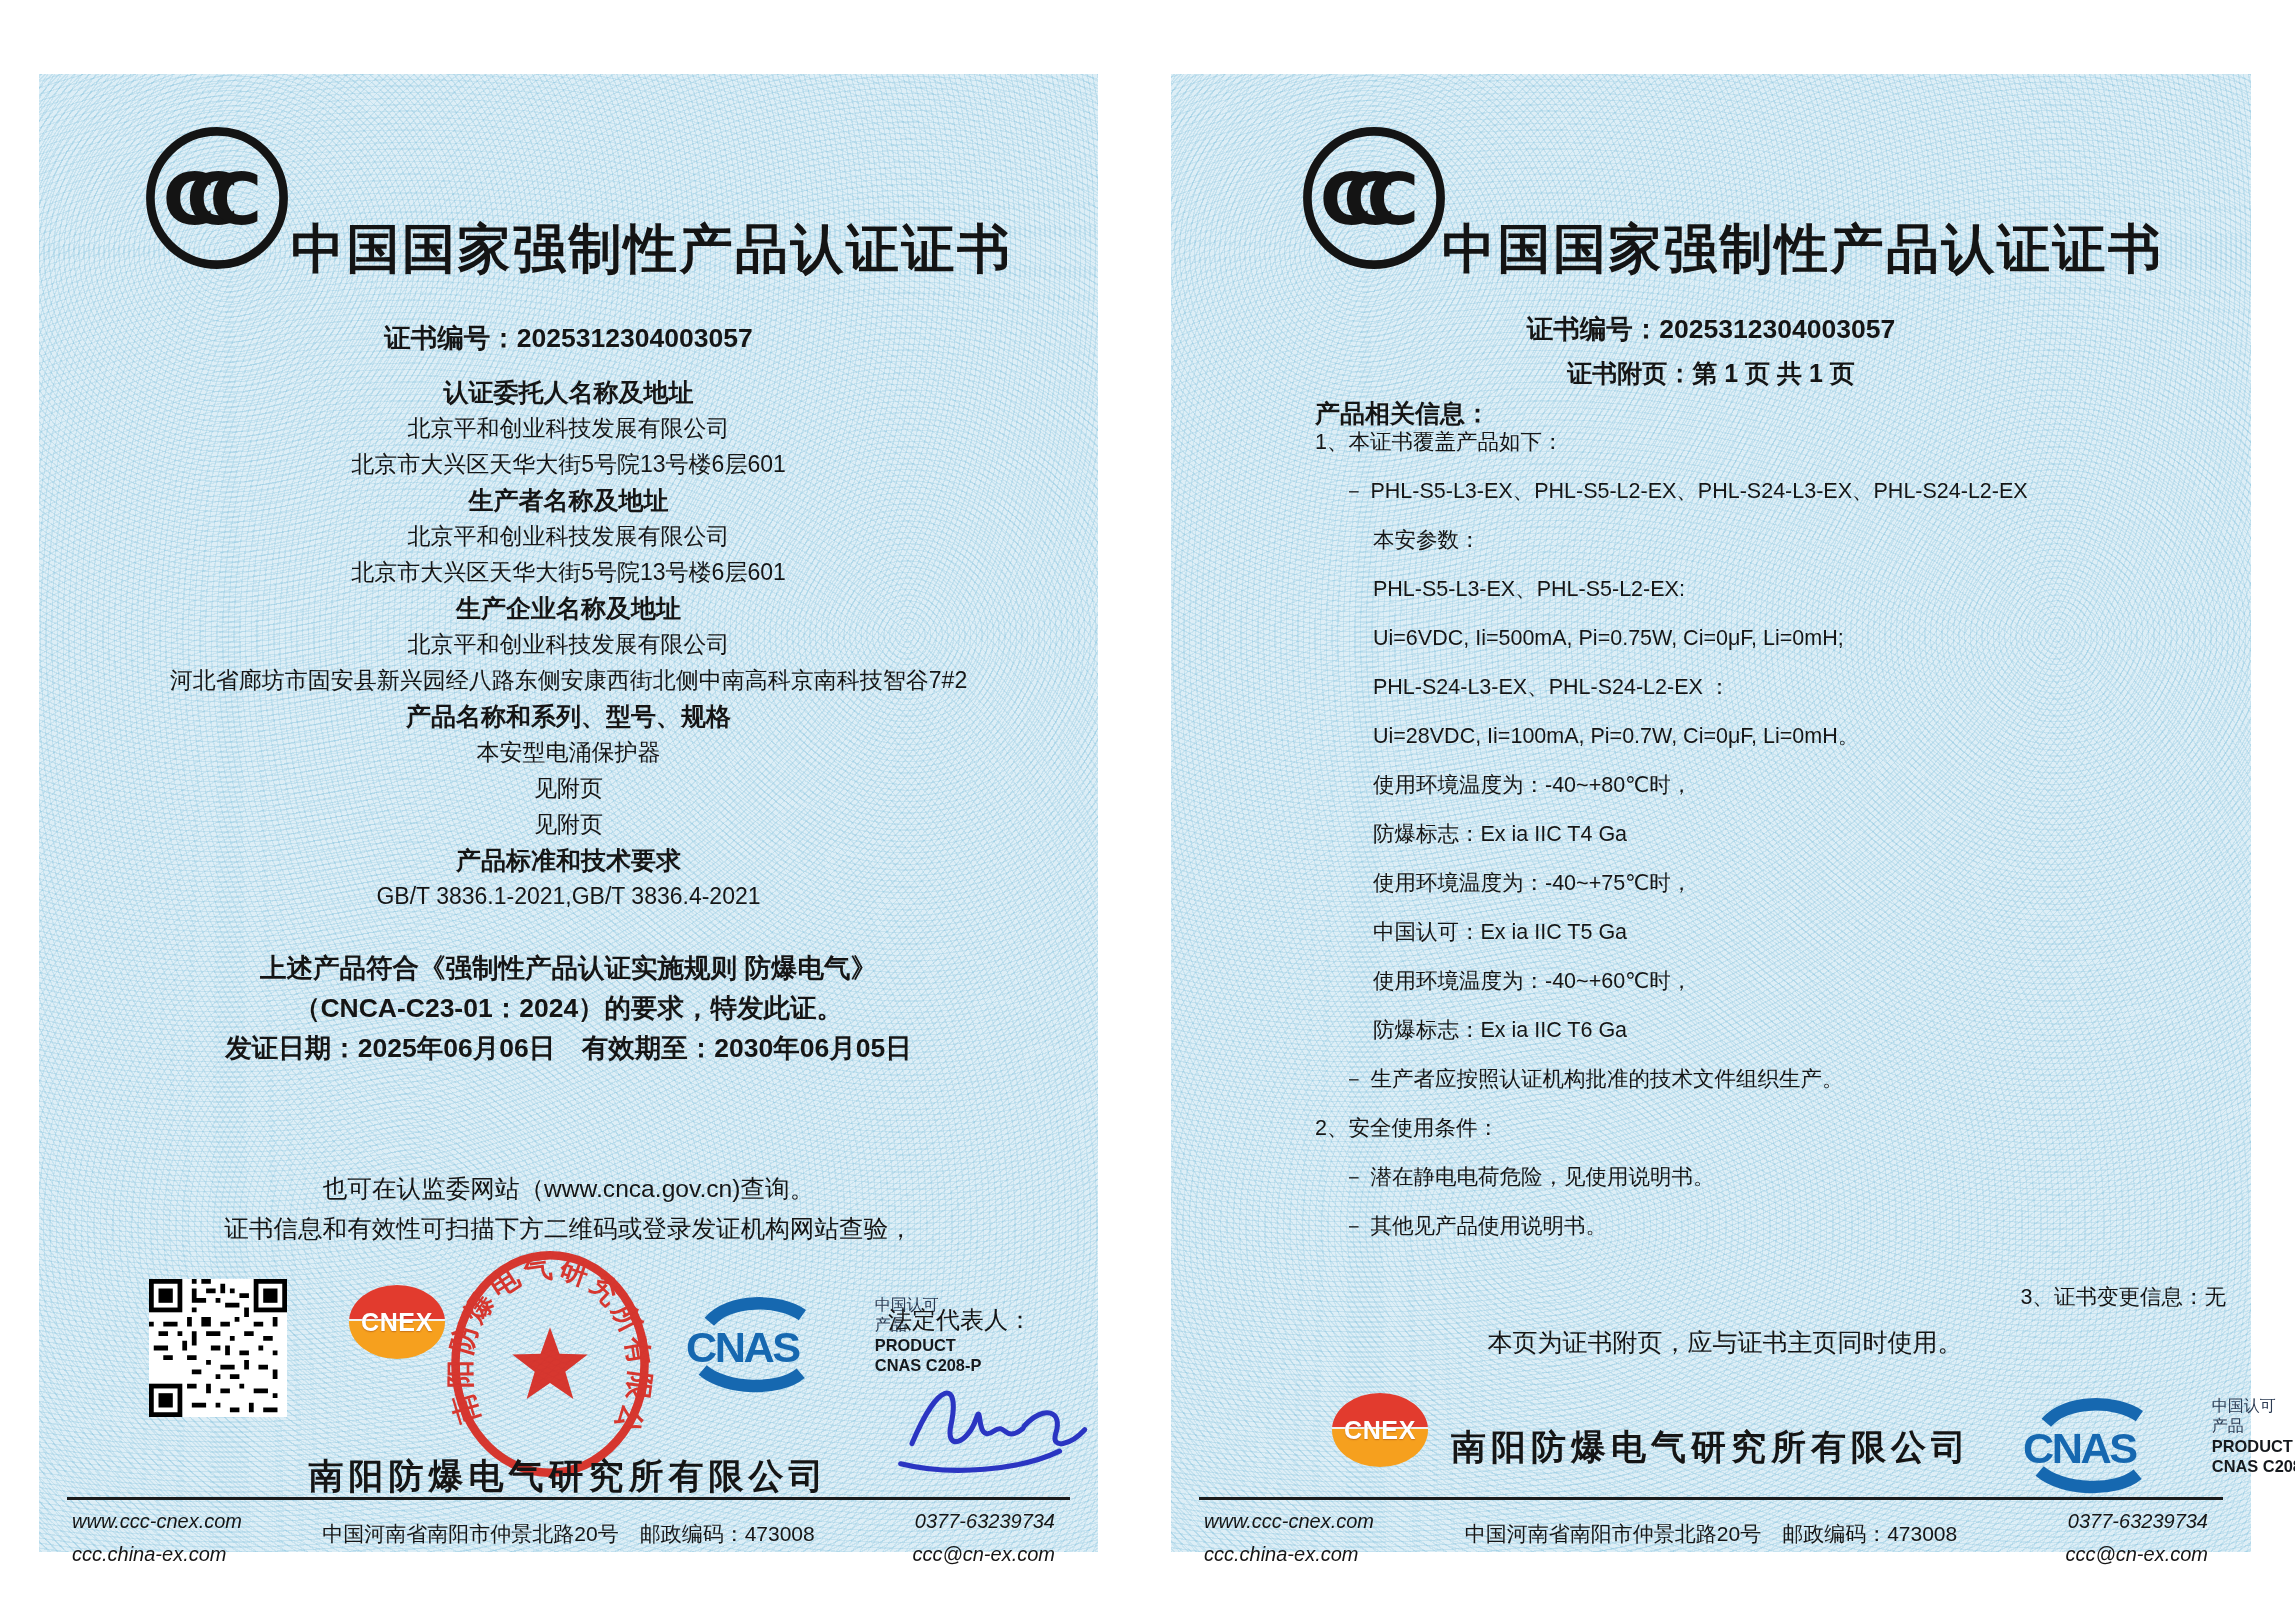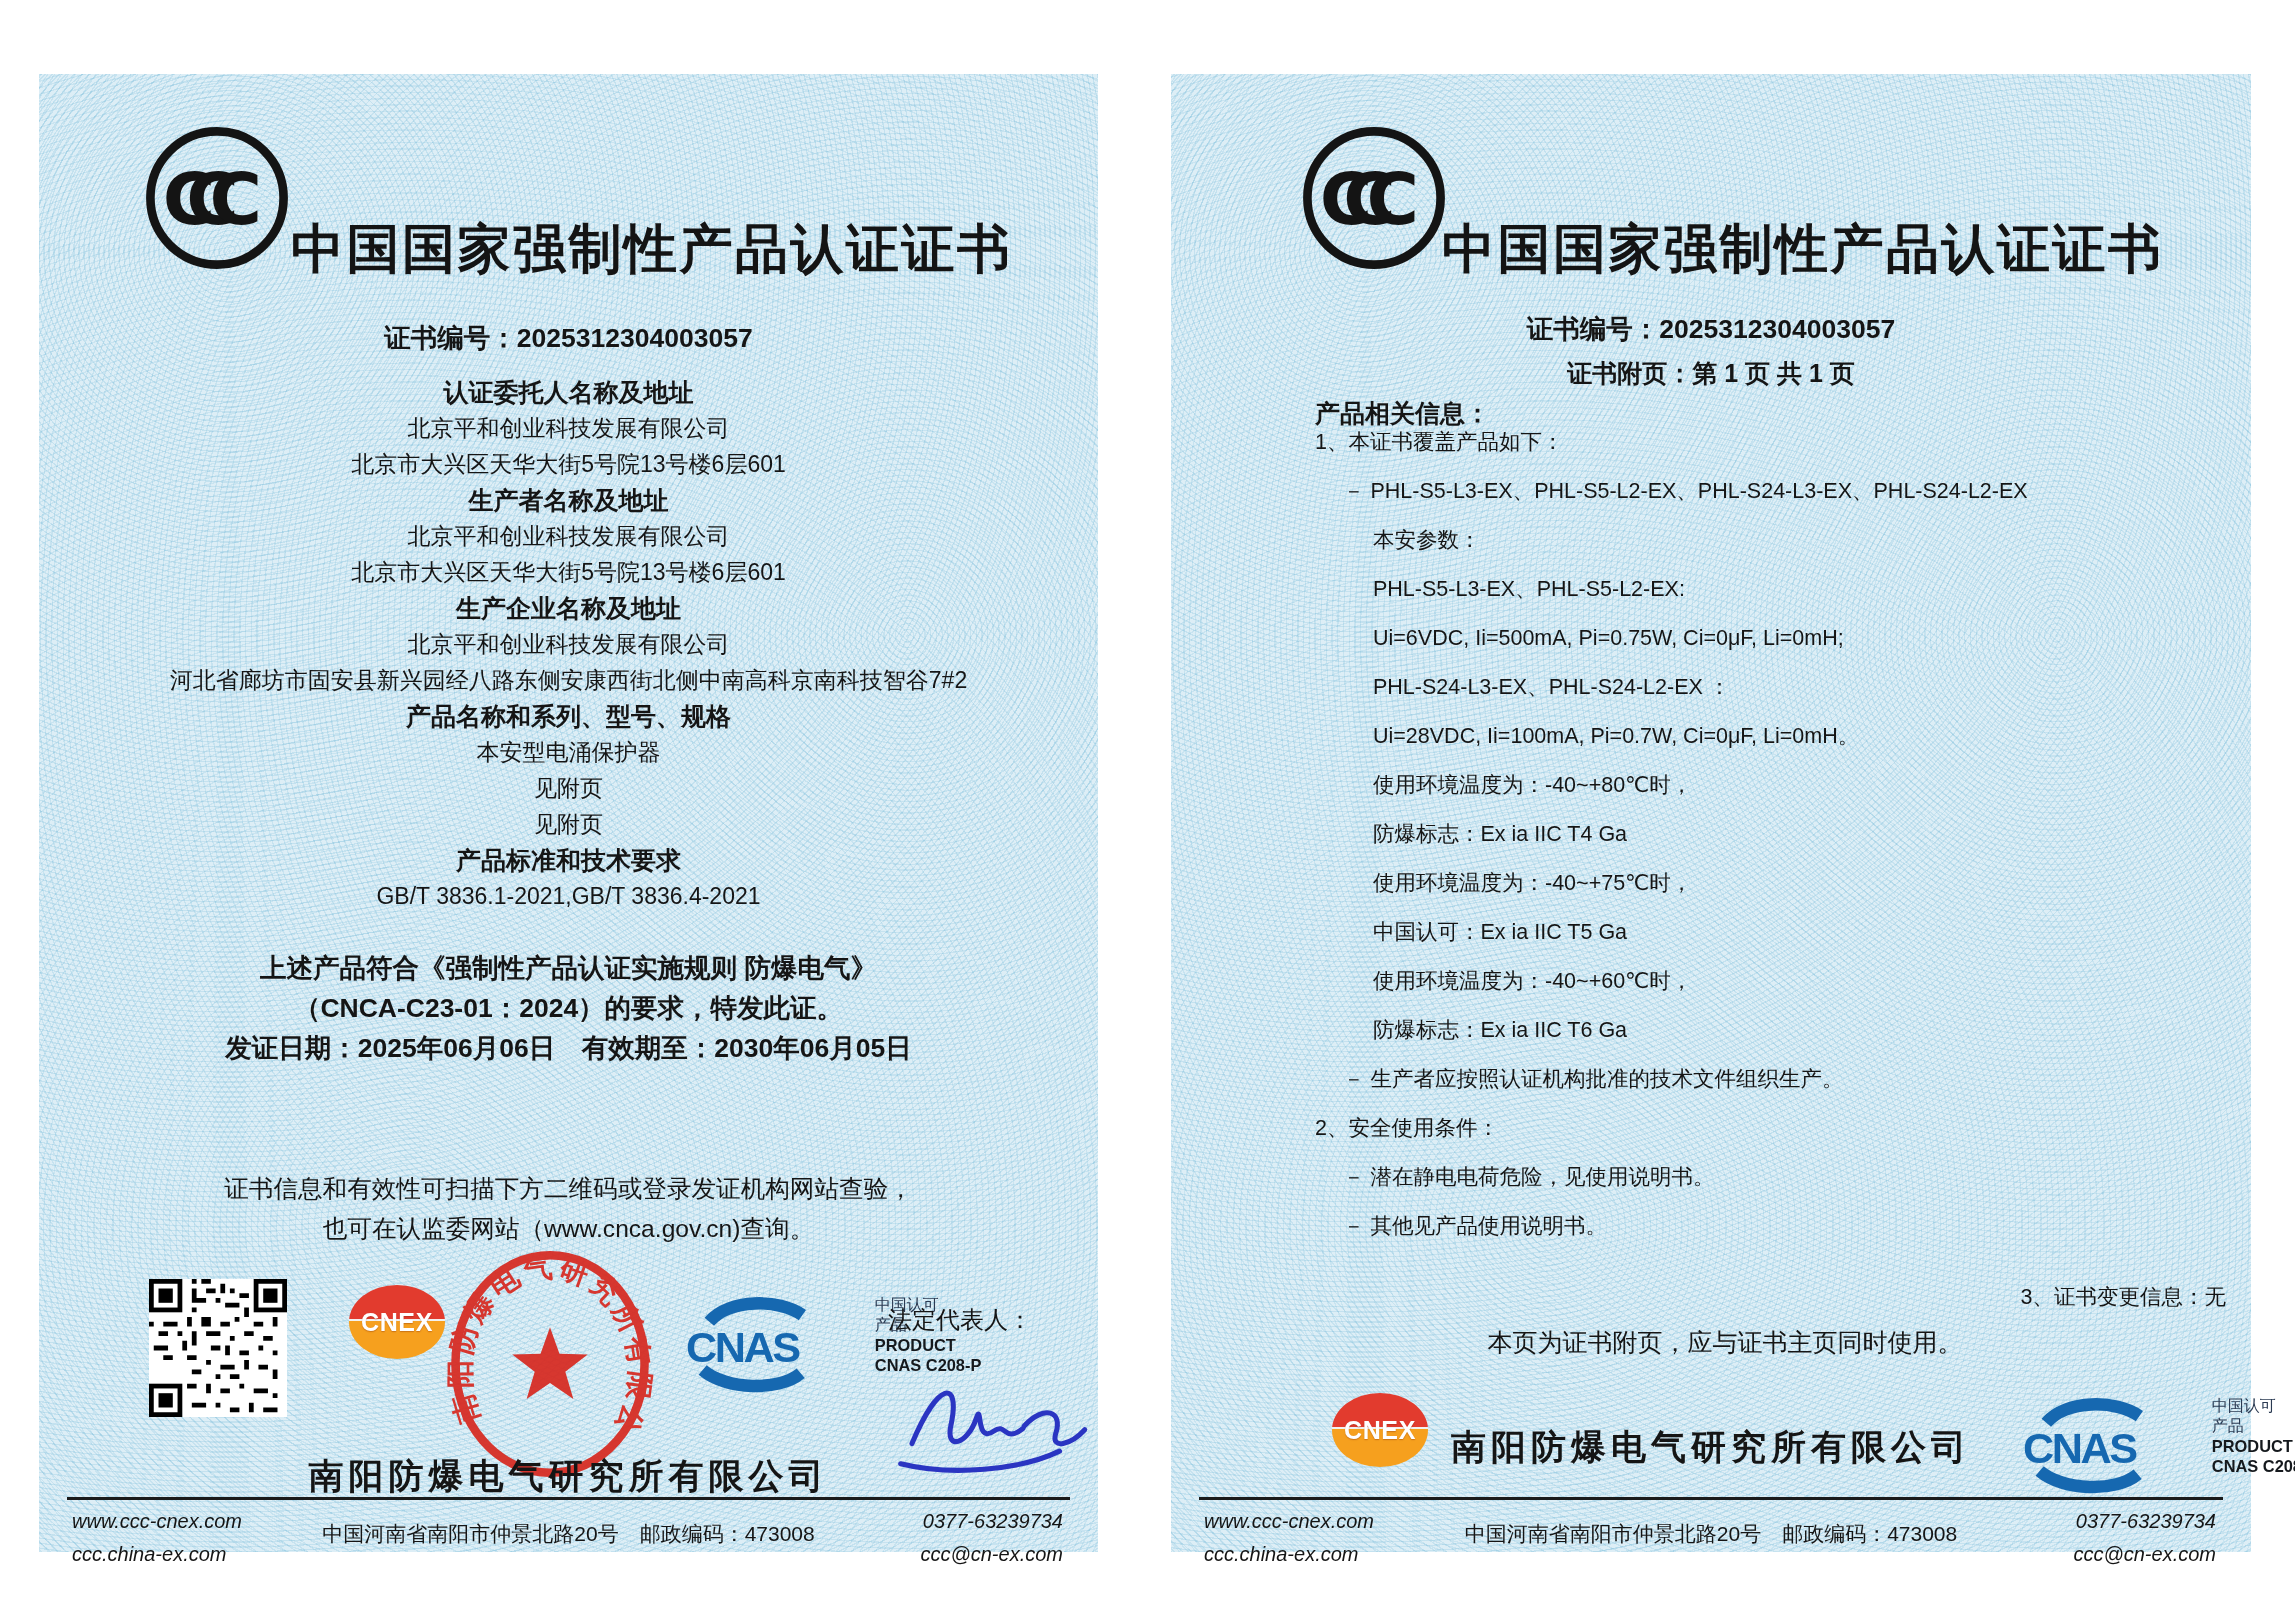--- a/index.html
+++ b/index.html
@@ -47,21 +47,21 @@
   .info-list .gap{margin-top:21.5px;text-align:right;}
 
   .note-line{left:0;right:0;text-align:center;font-size:25px;padding-left:28px;}
 
   .legal-rep{font-size:24px;white-space:nowrap;}
   .issuer-name{left:0;right:0;text-align:center;font-weight:700;font-size:35px;letter-spacing:5px;}
 
   .rule{left:28px;right:28px;height:2.5px;background:#1b1b1b;}
   .footer-col{font-size:20px;line-height:33px;white-space:nowrap;font-style:italic;}
   .footer-left{left:33px;}
-  .footer-right{right:35px;text-align:right;}
+  .footer-right{right:43px;text-align:right;}
   .footer-center{left:189px;right:189px;text-align:center;font-size:21px;white-space:nowrap;}
 
   .cnex{
     width:96px;height:74px;border-radius:50%;
     background:linear-gradient(180deg,#e23b2e 0 46%,#f2f2f0 46% 49%,#f6a01e 49% 100%);
     display:flex;align-items:center;justify-content:center;
     color:#ffffff;font-weight:800;font-size:25px;letter-spacing:0.6px;
     text-shadow:0 1.3px 1.3px rgba(120,30,0,.35);
     text-align:center;
   }
@@ -111,22 +111,22 @@
         <div class="li">GB/T 3836.1-2021,GB/T 3836.4-2021</div>
       </div>
 
     <div class="abs statement" style="top:874px;">
         <div class="li">上述产品符合《强制性产品认证实施规则 防爆电气》</div>
         <div class="li">（CNCA-C23-01：2024）的要求，特发此证。</div>
         <div class="li">发证日期：2025年06月06日　有效期至：2030年06月05日</div>
       </div>
 
     <div class="abs verify" style="top:1095px;">
+        <div class="li">也可在认监委网站（www.cnca.gov.cn)查询。</div>
         <div class="li">证书信息和有效性可扫描下方二维码或登录发证机构网站查验，</div>
-        <div class="li">也可在认监委网站（www.cnca.gov.cn)查询。</div>
       </div>
 
     <svg class="abs qr" style="left:110px;top:1205px;" viewBox="0 0 203 203">
       <rect width="203" height="203" fill="#ffffff"></rect>
       <g fill="#000000">
         <rect x="0" y="0" width="49" height="49"></rect>
           <rect x="7" y="7" width="35" height="35" fill="#fff"></rect>
           <rect x="14" y="14" width="21" height="21"></rect>
         <rect x="154" y="0" width="49" height="49"></rect>
           <rect x="161" y="7" width="35" height="35" fill="#fff"></rect>

